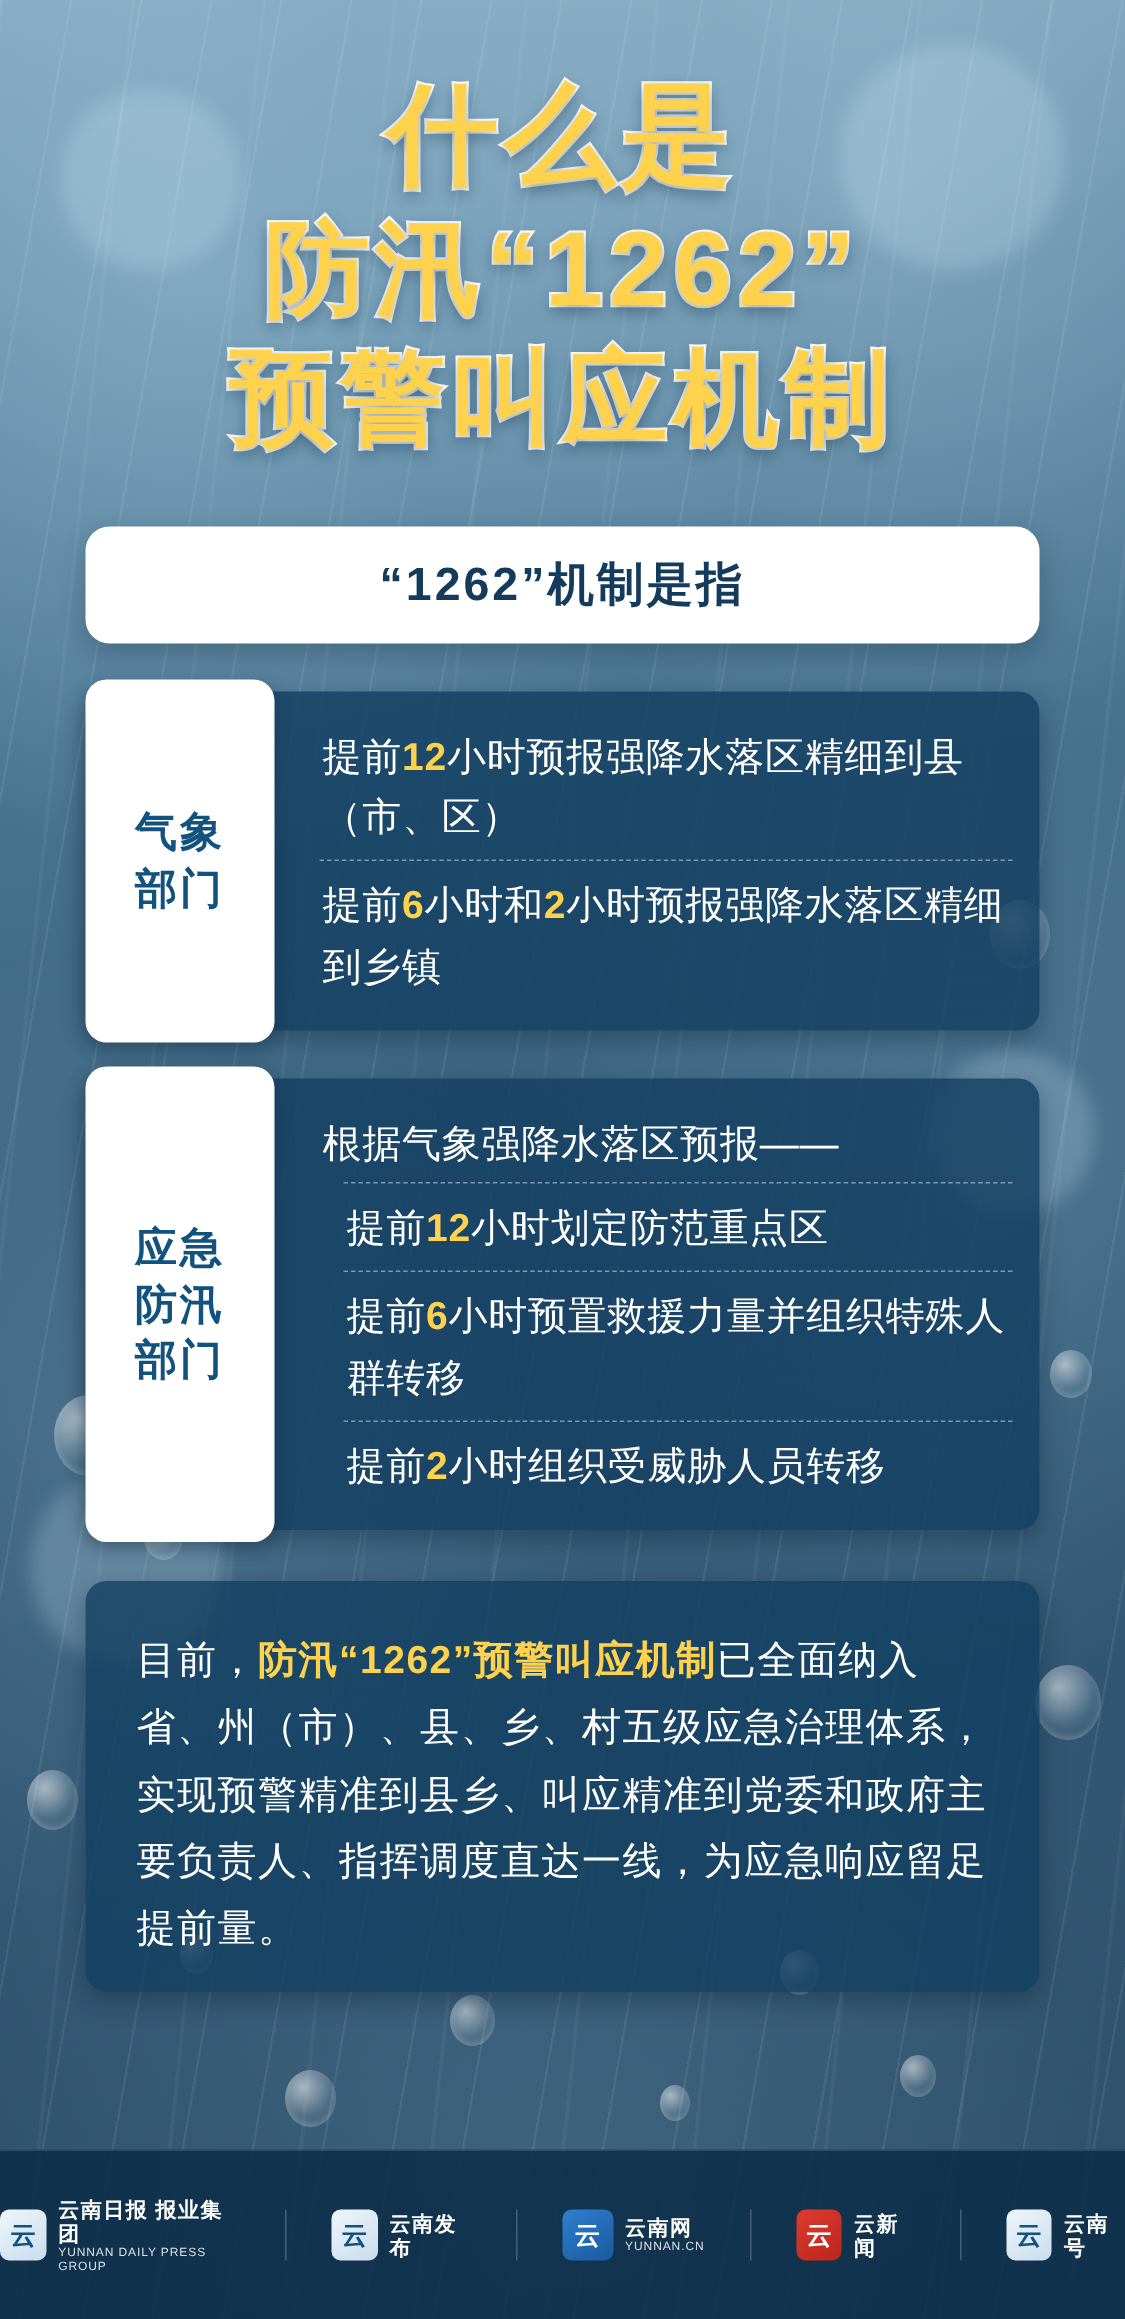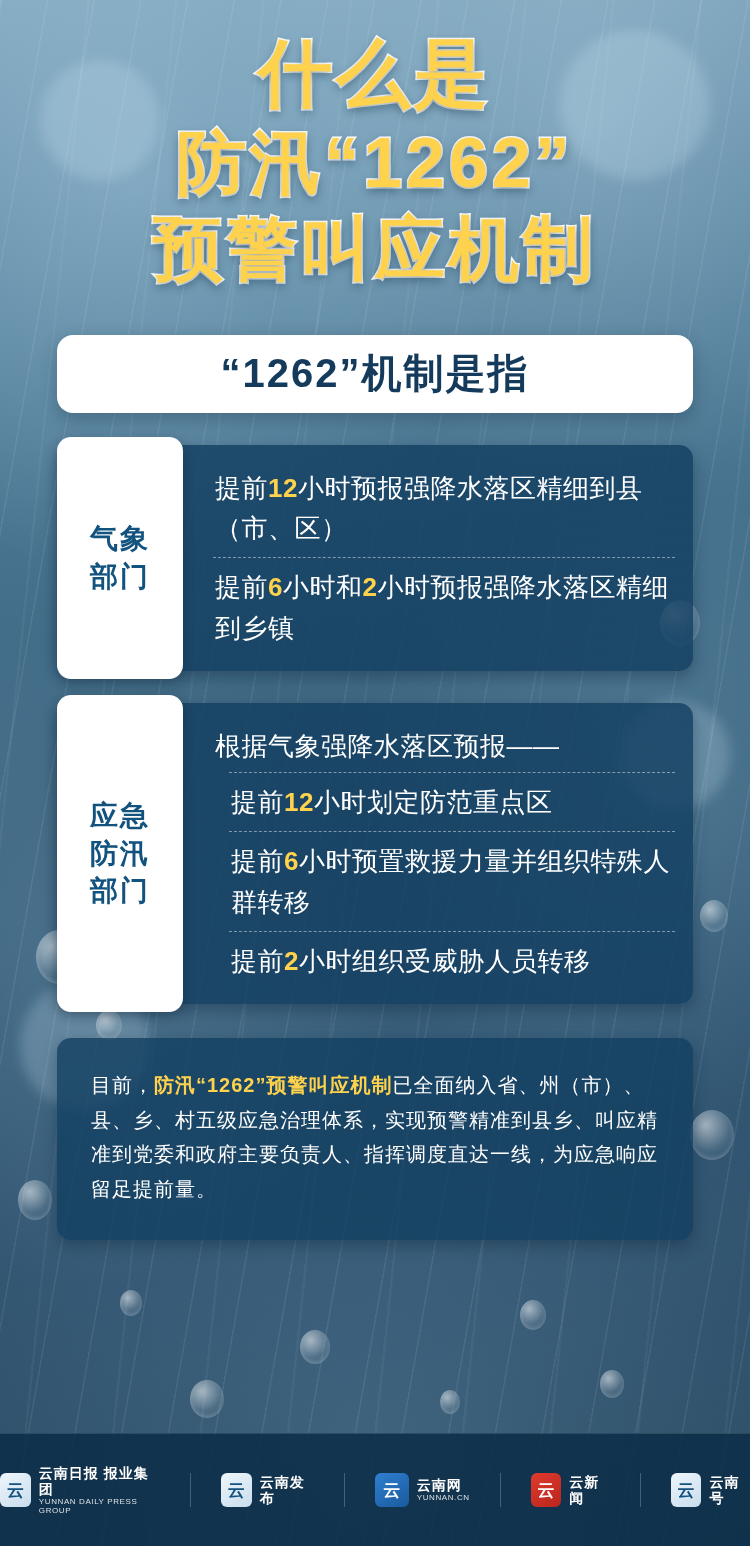--- a/index.html
+++ b/index.html
@@ -30,21 +30,21 @@
   }
   .drops{position:absolute;inset:0;pointer-events:none;}
   .drop{position:absolute;border-radius:50%;
     background:radial-gradient(circle at 35% 30%, rgba(255,255,255,.55), rgba(255,255,255,.12) 55%, rgba(255,255,255,.03) 75%);
     box-shadow:inset 0 -2px 4px rgba(255,255,255,.25);}
   .glow{position:absolute;border-radius:50%;filter:blur(6px);background:rgba(215,238,250,.22);}
 
   .content{position:relative;z-index:5;}
 
   
-  .title-wrap{padding-top:33px;text-align:center;}
+  .title-wrap{padding-top:49px;text-align:center;}
   .title-line{
     font-weight:bold;
     letter-spacing:4px;
     line-height:1.12;
     color:#ffd24d;
     -webkit-text-stroke:3px #ffffff;
     paint-order:stroke fill;
     text-shadow:0 4px 10px rgba(12,40,60,.45);
   }
   .t1{font-size:74px;}
@@ -54,21 +54,21 @@
   
   .banner{
     margin:46px auto 0;
     width:636px;height:78px;
     background:#ffffff;
     border-radius:16px;
     display:flex;align-items:center;justify-content:center;
     box-shadow:0 6px 18px rgba(10,35,55,.30);
   }
   .banner span{
-    font-size:40px;font-weight:bold;color:#143a5c;letter-spacing:2px;
+    font-size:31px;font-weight:bold;color:#143a5c;letter-spacing:2px;
   }
 
   
   .block{
     position:relative;
     margin:32px auto 0;
     width:636px;
     background:rgba(18,62,96,.82);
     border-radius:14px;
     display:flex;
@@ -99,24 +99,24 @@
   .row.lead{border-top:none;padding-bottom:6px;}
   .row.indent{margin-left:16px;}
   .num{color:#ffd24d;font-weight:bold;}
 
   
   .summary{
     margin:34px auto 0;
     width:636px;
     background:rgba(18,62,96,.80);
     border-radius:14px;
-    padding:30px 34px 34px;
+    padding:30px 34px 20px;
     box-sizing:border-box;
     color:#ffffff;
-    font-size:20px;
+    font-size:26px;
     line-height:1.72;
     letter-spacing:1px;
     box-shadow:0 6px 16px rgba(8,30,48,.35);
   }
   .summary .hl{color:#ffd24d;font-weight:bold;}
 
   
   .footer{
     position:absolute;left:0;right:0;bottom:0;
     height:112px;

